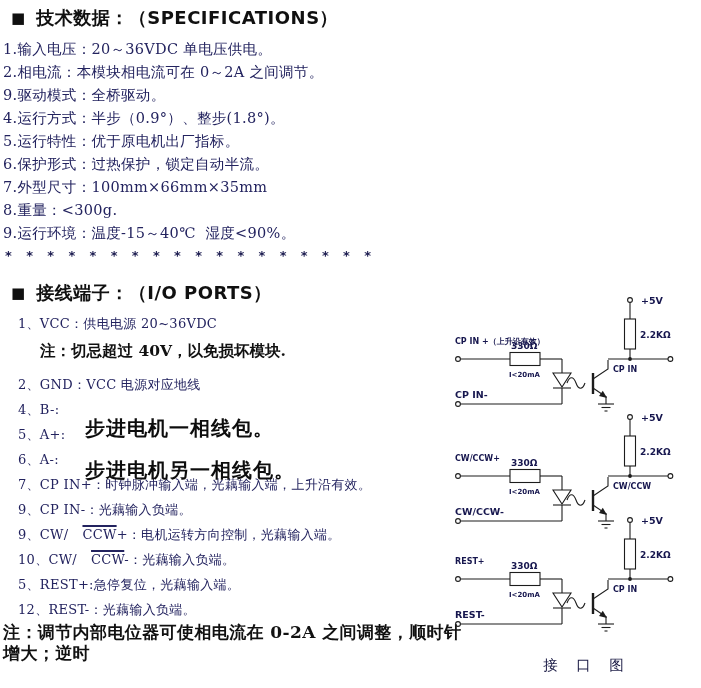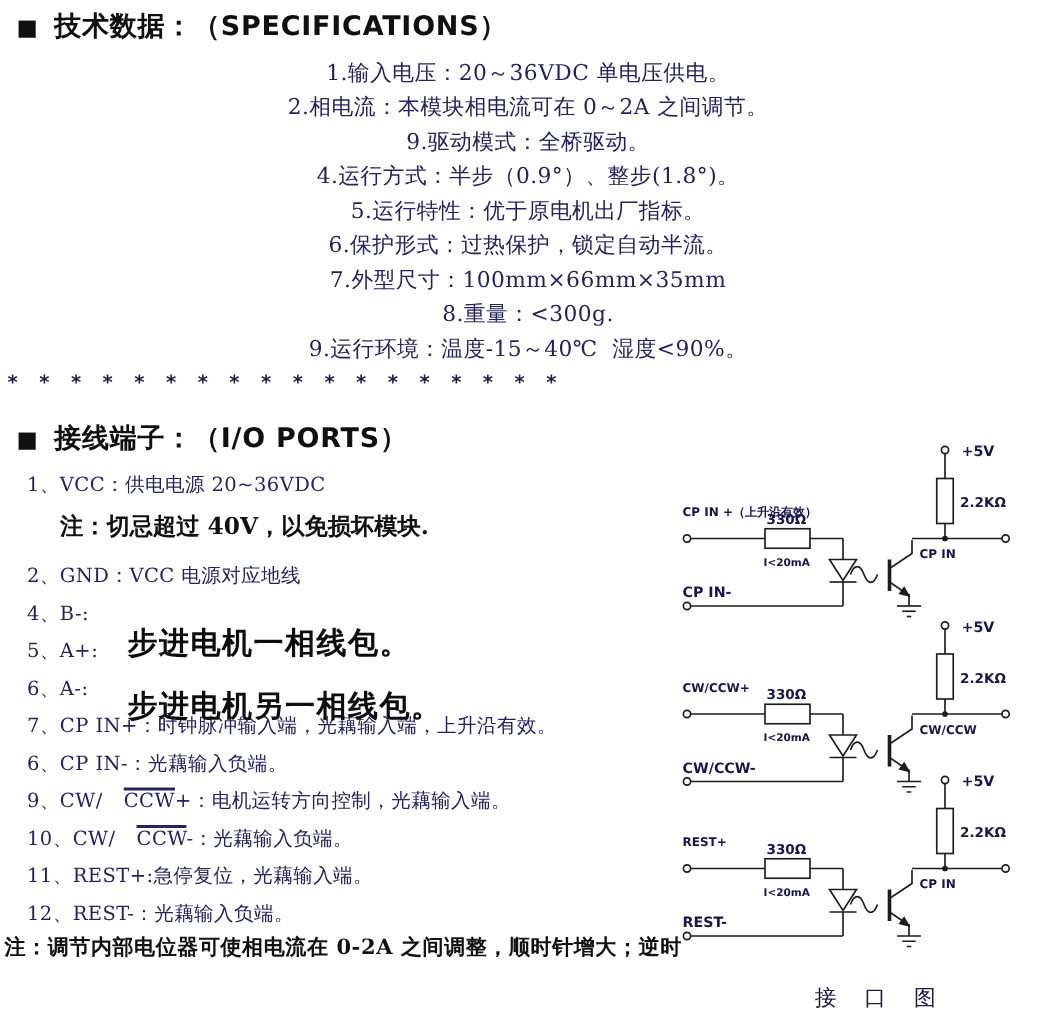--- a/index.html
+++ b/index.html
@@ -1,30 +1,30 @@
 <!DOCTYPE html>
 <html><head>
 <meta charset="utf-8">
 <style>
   html,body{margin:0;padding:0;background:#ffffff;width:701px;height:688px;overflow:hidden;}
   .doc{position:relative;width:701px;height:688px;font-family:"DejaVu Serif",serif;color:#23235f;}
   .sec-header{display:flex;align-items:center;margin-left:11px;margin-top:6px;height:24px;
               font-family:"DejaVu Sans",sans-serif;font-weight:bold;color:#101010;}
   .sec-header .bullet{font-size:15px;line-height:24px;}
   .sec-header .sec-title{font-size:18px;line-height:24px;margin-left:11px;letter-spacing:0.5px;}
-  .spec-list{margin-top:8px;margin-left:3px;text-align:center;}
+  .spec-list{margin-top:8px;margin-left:3px;}
   .spec-item{line-height:23px;font-size:14.5px;white-space:pre;letter-spacing:0.3px;}
   .separator{margin-top:3px;margin-left:5px;width:366px;height:16px;display:flex;justify-content:space-between;
              font-family:"DejaVu Sans",sans-serif;font-weight:bold;font-size:13px;color:#1c1c50;}
   .ports-header{margin-top:17px;}
   .ports-list{margin-top:6px;margin-left:18px;}
   .port-item{line-height:25px;font-size:13px;white-space:pre;letter-spacing:0.3px;}
   .port-note{line-height:24px;font-size:15.5px;font-weight:bold;color:#111111;margin:3px 0 9px 22px;white-space:pre;}
   .overline{text-decoration:overline;text-decoration-thickness:1.5px;margin-left:14px;}
-  .footer-note{margin-left:3px;margin-top:0;width:460px;font-size:14px;font-weight:bold;color:#111111;
+  .footer-note{margin-left:3px;margin-top:0;width:460px;font-size:17px;font-weight:bold;color:#111111;
                line-height:21px;letter-spacing:0.4px;}
   .phase-label{position:absolute;left:85px;font-family:"DejaVu Sans",sans-serif;font-weight:bold;
                font-size:20px;color:#0d0d0d;letter-spacing:1px;white-space:pre;}
   .phase-1{top:409px;}
   .phase-2{top:451px;}
   .circuit-stage{position:absolute;left:452px;width:249px;height:133px;}
   .stage-0{top:285px;} .stage-1{top:402px;} .stage-2{top:505px;}
   .circuit-caption{position:absolute;left:472px;top:650px;width:230px;text-align:center;
                    font-size:14.5px;color:#1b1b45;letter-spacing:7px;}
 </style>
@@ -77,24 +77,24 @@
   </div>
 
   <div class="ports-list">
       <div class="port-item"><span>1、VCC：供电电源 20~36VDC</span></div>
       <div class="port-note"><span>注：切忌超过 40V，以免损坏模块.</span></div>
       <div class="port-item"><span>2、GND：VCC 电源对应地线</span></div>
       <div class="port-item"><span>4、B-:</span></div>
       <div class="port-item"><span>5、A+:</span></div>
       <div class="port-item"><span>6、A-:</span></div>
       <div class="port-item"><span>7、CP IN+：时钟脉冲输入端，光藕输入端，上升沿有效。</span></div>
-      <div class="port-item"><span>6、CP IN-：光藕输入负端。</span></div>
+      <div class="port-item"><span>9、CP IN-：光藕输入负端。</span></div>
       <div class="port-item"><span>9、CW/</span><span class="overline">CCW</span><span>+：电机运转方向控制，光藕输入端。</span></div>
       <div class="port-item"><span>10、CW/</span><span class="overline">CCW</span><span>-：光藕输入负端。</span></div>
-      <div class="port-item"><span>11、REST+:急停复位，光藕输入端。</span></div>
+      <div class="port-item"><span>5、REST+:急停复位，光藕输入端。</span></div>
       <div class="port-item"><span>12、REST-：光藕输入负端。</span></div>
     </div>
 
   <div class="footer-note">
       <div>注：调节内部电位器可使相电流在 0-2A 之间调整，顺时针增大；逆时</div>
     </div>
 
   <div class="phase-label phase-2">步进电机另一相线包。</div>
   <div class="phase-label phase-1">步进电机一相线包。</div>
 

